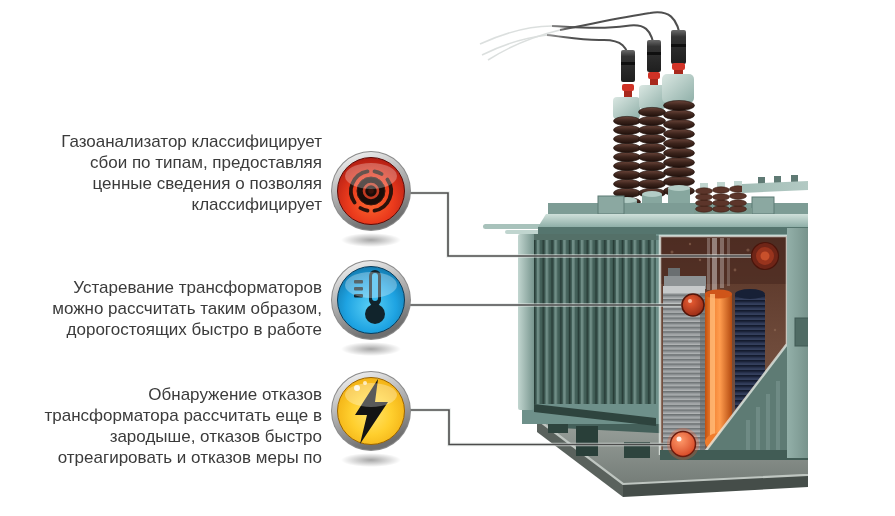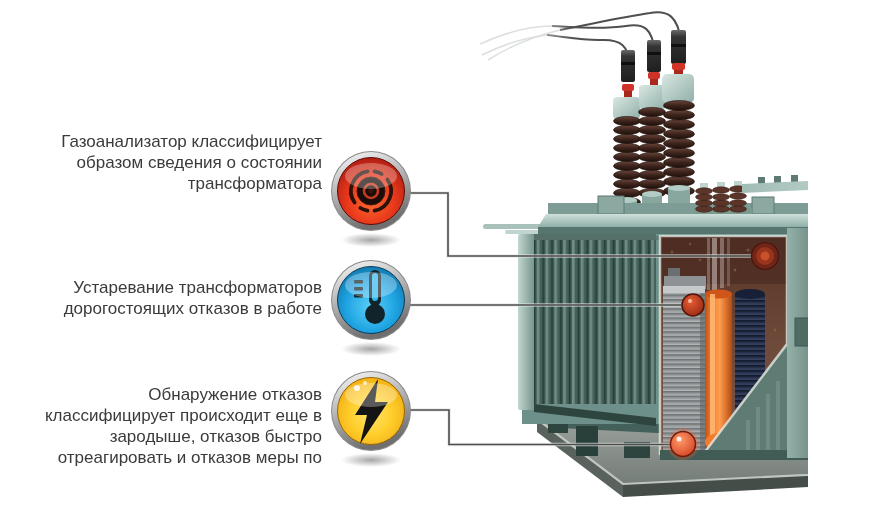--- a/index.html
+++ b/index.html
@@ -334,30 +334,32 @@
       <g>
         <circle cx="683" cy="444" r="16" fill="#ff5a2a" opacity="0.25"></circle>
         <circle cx="683" cy="444" r="12.5" fill="url(#dot3G)" stroke="#6e1c0e" stroke-width="1.5"></circle>
         <circle cx="679" cy="439" r="2.5" fill="#ffffff" opacity="0.85"></circle>
       </g>
     </g>
   </svg>
 
   <div class="callout" style="top:131px;">
     <div class="tline">Газоанализатор классифицирует</div>
-    <div class="tline">образом сведения о состоянии</div>
-    <div class="tline">трансформатора</div>
+    <div class="tline">сбои по типам, предоставляя</div>
+    <div class="tline">ценные сведения о позволяя</div>
+    <div class="tline">классифицирует</div>
   </div>
   <div class="callout" style="top:277px;text-align:right;">
     <div class="tline">Устаревание трансформаторов</div>
-    <div class="tline">дорогостоящих отказов в работе</div>
+    <div class="tline">можно рассчитать таким образом,</div>
+    <div class="tline">дорогостоящих быстро в работе</div>
   </div>
   <div class="callout" style="top:384px;">
     <div class="tline">Обнаружение отказов</div>
-    <div class="tline">классифицирует происходит еще в</div>
+    <div class="tline">трансформатора рассчитать еще в</div>
     <div class="tline">зародыше, отказов быстро</div>
     <div class="tline">отреагировать и отказов меры по</div>
   </div>
 
   <svg class="badge" style="left:327px;top:149px;" width="88" height="104" viewBox="0 0 88 104">
     <defs>
       <linearGradient id="rRing" x1="0" y1="0" x2="0.35" y2="1">
         <stop offset="0" stop-color="#fbfbfb"></stop>
           <stop offset="1" stop-color="#6f6f6f"></stop>
       </linearGradient>

